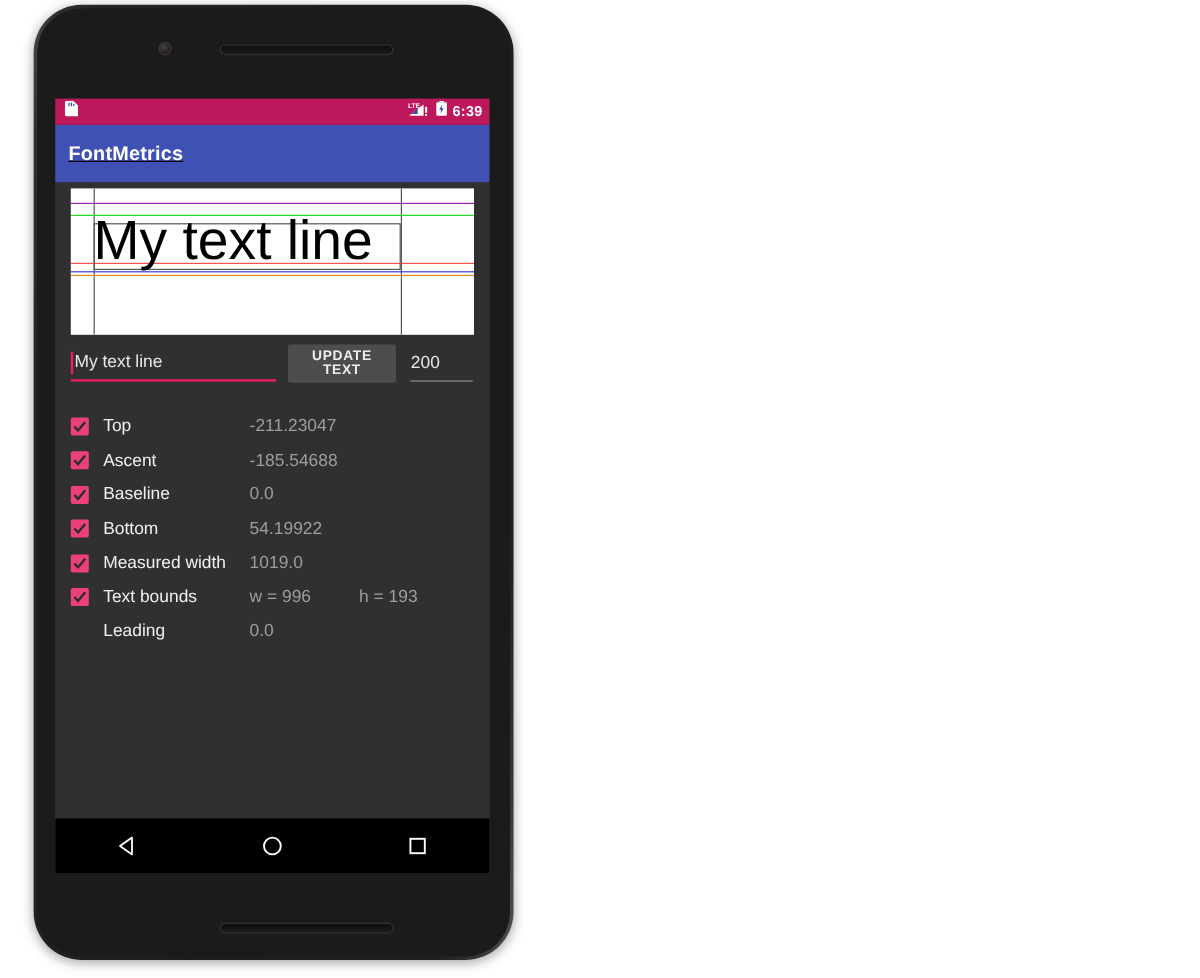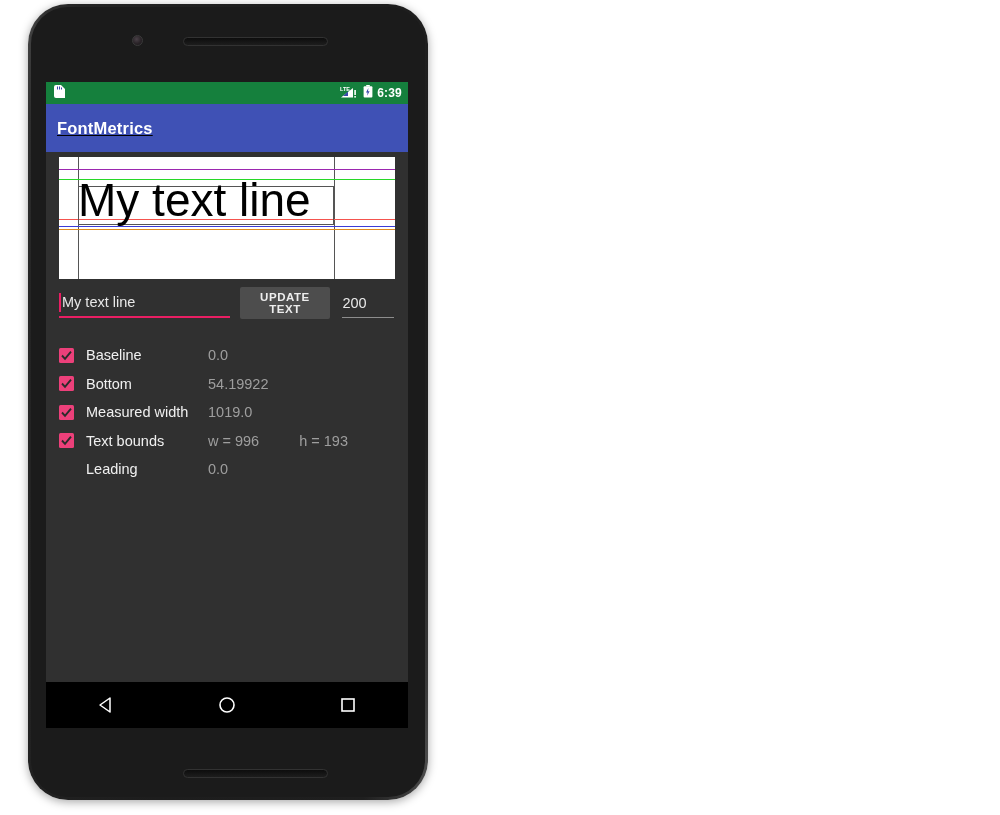--- a/index.html
+++ b/index.html
@@ -73,21 +73,21 @@
     left: 46px; top: 82px;
     width: 362px; height: 646px;
     background: #303030;
     overflow: hidden;
   }
 
   
   #status-bar {
     position: relative;
     height: 22px;
-    background: #15803d;
+    background: #be185d;
     display: flex;
     align-items: center;
     padding: 0 6px 0 8px;
   }
   #status-bar .right-cluster {
     margin-left: auto;
     display: flex;
     align-items: center;
     gap: 4px;
   }
@@ -299,21 +299,39 @@
       <span class="value" title="Enter text">My text line</span>
     </div>
     <button id="update-text-button">UPDATE TEXT</button>
     <div id="size-field">
       <span class="value" title="Size">200</span>
     </div>
   </div>
 
   <div id="metrics-list">
 
-
+    <div class="metric-row">
+      <span class="checkbox">
+        <svg width="13" height="13" viewBox="0 0 13 13">
+            <path d="M2 6.5 L5 9.8 L11 2.6" stroke="#2b2b2b" stroke-width="1.9" fill="none"></path>
+          </svg>
+      </span>
+      <span class="metric-label">Top</span>
+      <span class="metric-value">-211.23047</span>
+    </div>
+
+    <div class="metric-row">
+      <span class="checkbox">
+        <svg width="13" height="13" viewBox="0 0 13 13">
+            <path d="M2 6.5 L5 9.8 L11 2.6" stroke="#2b2b2b" stroke-width="1.9" fill="none"></path>
+          </svg>
+      </span>
+      <span class="metric-label">Ascent</span>
+      <span class="metric-value">-185.54688</span>
+    </div>
 
     <div class="metric-row">
       <span class="checkbox">
         <svg width="13" height="13" viewBox="0 0 13 13">
             <path d="M2 6.5 L5 9.8 L11 2.6" stroke="#2b2b2b" stroke-width="1.9" fill="none"></path>
           </svg>
       </span>
       <span class="metric-label">Baseline</span>
       <span class="metric-value">0.0</span>
     </div>

